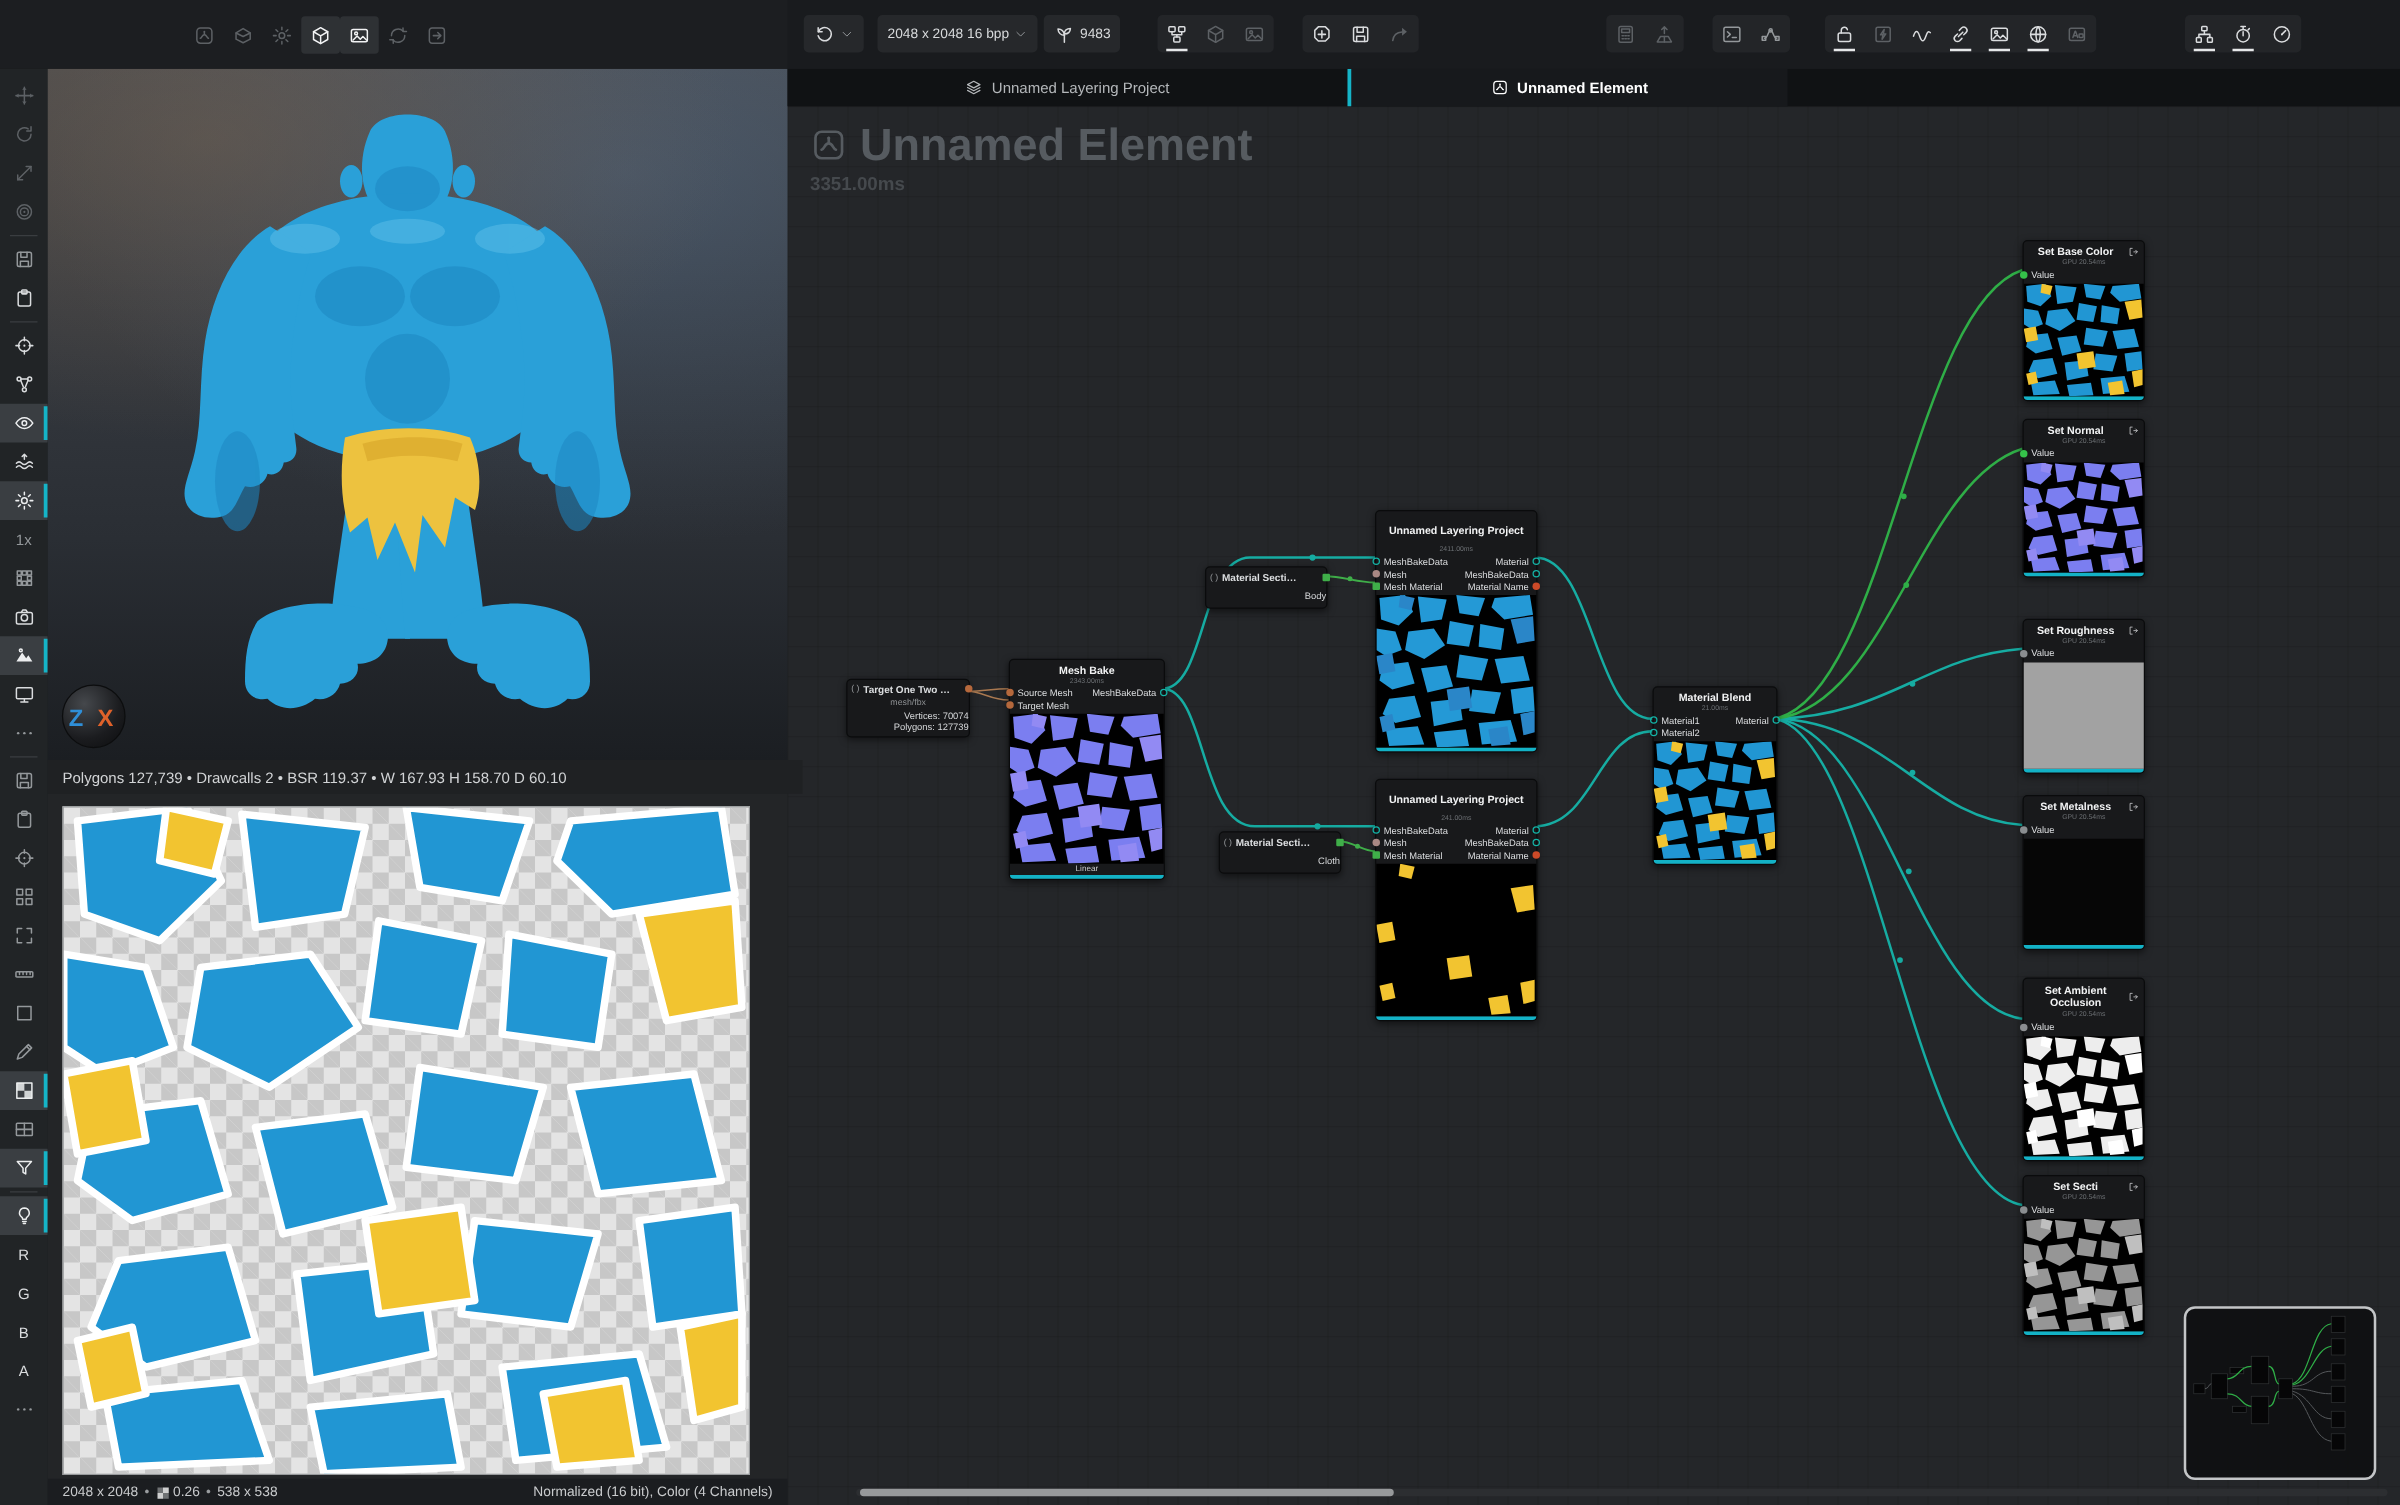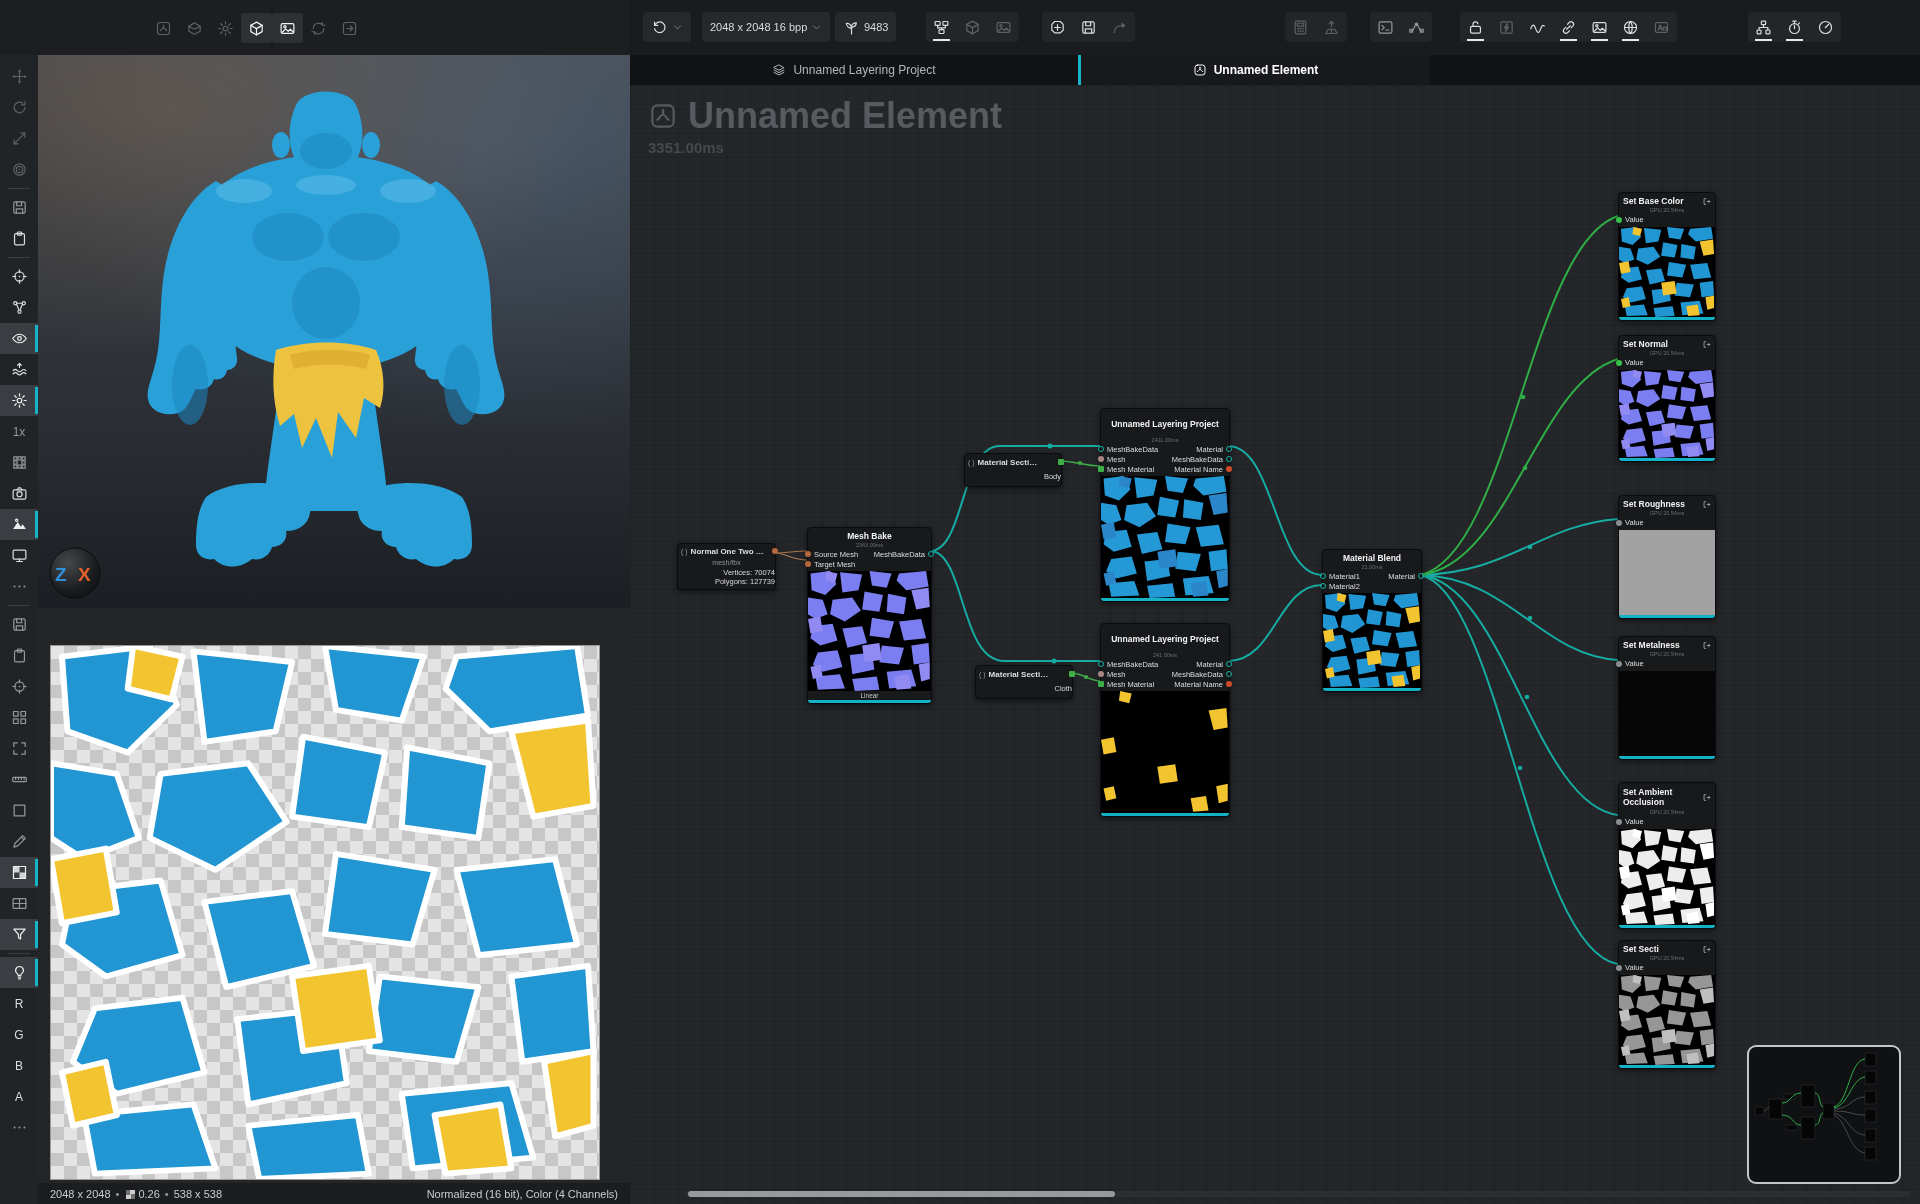--- a/index.html
+++ b/index.html
@@ -71,21 +71,21 @@
   #graph-header{position:absolute;left:18px;top:10px;display:flex;flex-direction:column;z-index:2;}
   #graph-header .row{display:flex;align-items:center;gap:10px;color:#565b60;}
   #graph-header .row svg{width:30px;height:30px;}
   #graph-title{font-size:36px;font-weight:bold;color:#565b60;}
   #graph-time{font-size:15px;font-weight:bold;color:#45494d;margin-top:2px;}
   #wires{position:absolute;inset:0;width:1290px;height:1119px;}
   
   .node{position:absolute;background:#18191b;border:1px solid #0a0b0c;border-radius:4px;
     box-shadow:0 2px 6px rgba(0,0,0,.5);z-index:10;}
   .ntitle{display:flex;align-items:center;justify-content:center;gap:4px;font-size:8.5px;font-weight:bold;
-    color:#f2f3f4;padding:3px 4px 0 4px;line-height:10px;text-align:left;}
+    color:#f2f3f4;padding:3px 4px 0 4px;line-height:10px;text-align:center;}
   .ntitle .exp{margin-left:auto;}
   .ntitle .exp svg{width:9px;height:9px;color:#cfd1d3;}
   .ntime{font-size:5.5px;color:#6b6f73;text-align:center;height:8px;line-height:8px;}
   .nsub{font-size:7px;color:#8e9194;text-align:center;height:10px;line-height:10px;}
   .nline{font-size:7.5px;color:#d6d8da;text-align:right;height:9px;line-height:9px;}
   .prow{position:relative;display:flex;align-items:center;height:10px;padding:0 3px;font-size:7.5px;color:#dcdee0;}
   .prow .flex{flex:1;}
   .pl{margin:0 3px;white-space:nowrap;}
   .pd{width:6px;height:6px;border-radius:50%;flex:0 0 6px;}
   .pd.t{background:transparent;border:1.6px solid #14b3a6;width:4px;height:4px;flex-basis:4px;}
@@ -734,20 +734,23 @@
         </g>
         <path fill="#edc23f" d="M238 295c30-10 72-10 100 0 8 18 10 40 4 58l-16-10-8 40-18-26-6 46-16-40-14 30-8-34-14 12c-8-26-8-52-4-76z"></path>
         <path fill="#d8a82c" opacity="0.7" d="M252 300c24-7 60-7 80 0l-4 14c-22-6-50-6-72 0z"></path>
         <g>
           <circle cx="37" cy="518" r="25" fill="url(#gz)" stroke="#0c0d0e" stroke-width="1"></circle>
           <text x="17" y="526" font-size="19" font-weight="bold" fill="#2f8fd8">Z</text>
           <text x="40" y="526" font-size="19" font-weight="bold" fill="#e0622a">X</text>
         </g>
       </svg>
     </div>
+    <div id="vp-status">
+      <span>Polygons 127,739 • Drawcalls 2 • BSR 119.37 • W 167.93 H 158.70 D 60.10</span>
+    </div>
     <div id="tex-panel">
       <div id="tex-canvas" class="chk">
         <svg viewBox="0 0 100 100" preserveAspectRatio="none" style="--fa:#2196d3;--fb:#f2c430">
           <g style="stroke:#ffffff;stroke-width:1.1;stroke-linejoin:round">
             <use href="#frags"></use>
           </g>
         </svg>
       </div>
     </div>
     <div id="tex-status">
@@ -835,21 +838,21 @@
         </g>
       <g fill="#3fae49">
           <circle cx="450" cy="378" r="2"></circle>
           <circle cx="456" cy="592" r="2"></circle>
         </g>
     </svg>
 
     <div class="node" style="left:47px;top:458px;width:97px">
       <div class="prow" style="height:14px">
         <span class="paren" style="font-size:7px;color:#9a9da0">( )</span>
-        <span class="pl" style="font-weight:bold;font-size:8px">Normal One Two …</span>
+        <span class="pl" style="font-weight:bold;font-size:8px">Target One Two …</span>
         <span class="flex"></span>
           <span class="pd o out"></span>
       </div>
       <div class="nsub">mesh/fbx</div>
       <div class="nline">Vertices: 70074</div>
       <div class="nline" style="padding-bottom:3px">Polygons: 127739</div>
     </div>
 
     <div class="node" style="left:177px;top:442px;width:123px">
       <div class="ntitle">Mesh Bake</div>

